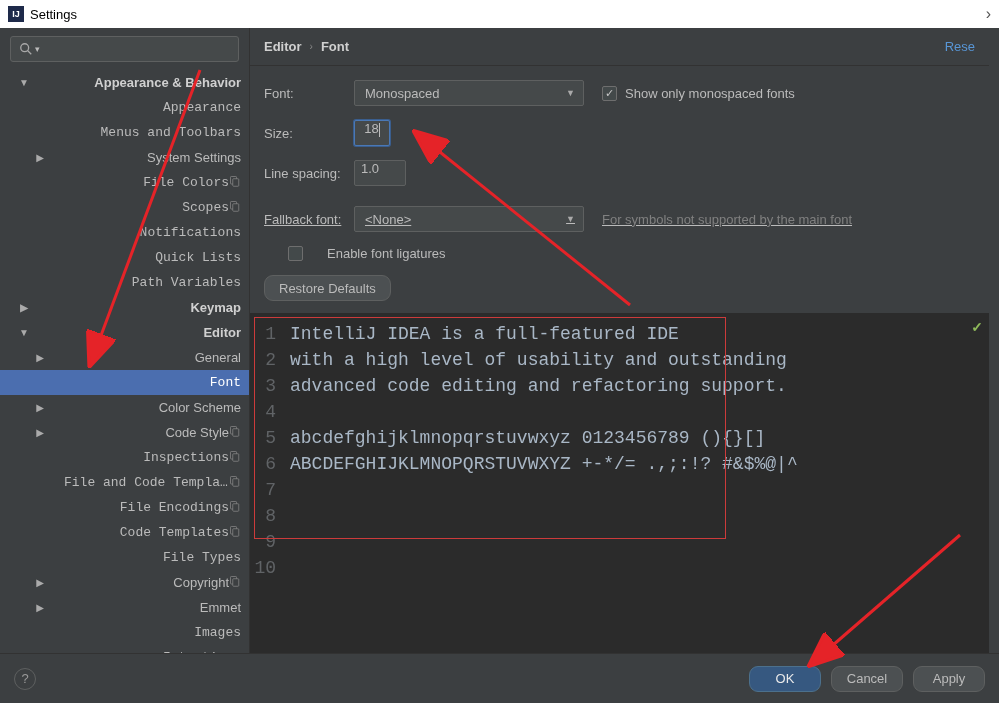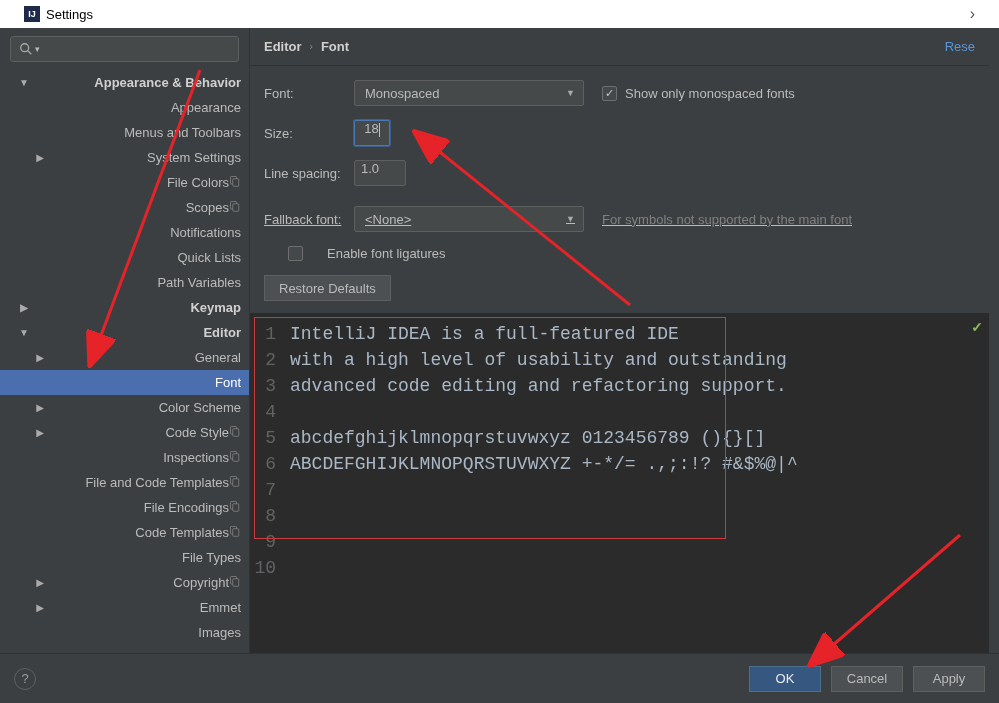--- a/index.html
+++ b/index.html
@@ -1,57 +1,57 @@
 <!DOCTYPE html>
 <html><head>
 <meta charset="utf-8">
 <style>
   * { box-sizing: border-box; margin: 0; padding: 0; }
   body { font-family: "Segoe UI", Arial, sans-serif; font-size: 13px; background: #3c3f41; color: #bbbbbb; width: 999px; height: 703px; overflow: hidden; position: relative; }
   
-  .titlebar { height: 28px; background: #fff; display: flex; align-items: center; padding: 0 24px; color: #000; }
+  .titlebar { height: 28px; background: #fff; display: flex; align-items: center; padding: 0 8px; color: #000; }
   .titlebar .logo { width: 16px; height: 16px; background: #1e2a4a; display: inline-flex; align-items: center; justify-content: center; color: #fff; font-size: 9px; font-weight: bold; margin-right: 6px; }
   .titlebar .spacer { flex: 1; }
   .titlebar .chev { font-size: 16px; color: #555; }
   
   .main { display: flex; height: 625px; }
   
   .sidebar { width: 250px; background: #3c3f41; border-right: 1px solid #323232; display: flex; flex-direction: column; }
   .searchbox { margin: 8px 10px; height: 26px; background: #45494a; border: 1px solid #5e6060; border-radius: 3px; display: flex; align-items: center; padding: 0 8px; }
   .searchbox svg { width: 14px; height: 14px; fill: #a9a9a9; }
   .tree { flex: 1; overflow: hidden; }
   .tree-row { display: flex; align-items: center; height: 25px; padding-right: 8px; cursor: pointer; }
   .tree-row.sel { background: #4b6eaf; color: #fff; }
   .tree-row .arrow { width: 12px; display: inline-block; text-align: center; font-size: 10px; color: #aaaaaa; }
   .tree-row.sel .arrow { color: #fff; }
   .tree-row .label { flex: 1; white-space: nowrap; overflow: hidden; text-overflow: ellipsis; text-align: right; }
   .tree-row .cfg svg { width: 12px; height: 12px; fill: #888; }
   .lvl0 { padding-left: 18px; font-weight: bold; color: #d0d0d0; }
   .lvl1 { padding-left: 34px; }
-  .lvl2 { padding-left: 52px; }
+  .lvl2 { padding-left: 52px; font-family: Liberation Mono, monospace; }
   
   .content { flex: 1; background: #3c3f41; position: relative; display: flex; flex-direction: column; }
   .crumbs { height: 38px; display: flex; align-items: center; padding: 0 14px; color: #bbbbbb; border-bottom: 1px solid #323232; }
   .crumbs b { font-weight: bold; color: #d0d0d0; }
   .crumbs .sep { margin: 0 8px; color: #888; font-size: 10px; }
   .crumbs .spacer { flex: 1; }
   .crumbs .reset { color: #5896d6; cursor: pointer; padding-left: 8px; }
   
   .form { padding: 14px 14px 8px 14px; }
   .frow { display: flex; align-items: center; margin-bottom: 14px; }
   .frow .lbl { width: 90px; }
   .dropdown { display: flex; align-items: center; justify-content: space-between; height: 26px; background: #45494a; border: 1px solid #5e6060; border-radius: 2px; padding: 0 8px 0 10px; }
   .dropdown .dd-arrow { font-size: 9px; color: #aaa; }
   .txtinput { height: 26px; background: #45494a; border: 1px solid #5e6060; border-radius: 2px; padding: 0 6px; color: #bbbbbb; }
   .txtinput.focused { border: 1px solid #4a78b5; box-shadow: 0 0 0 1px #3a5e8e; }
   .chk { width: 15px; height: 15px; border: 1px solid #6e6e6e; border-radius: 2px; background: #43494a; display: inline-flex; align-items: center; justify-content: center; margin-right: 8px; color: #c7c7c7; font-size: 11px; }
   .chk.checked::after { content: "✓"; }
   .hint { color: #808080; }
   
-  .btn { height: 26px; padding: 0 14px; background: #4c5052; border: 1px solid #5e6060; border-radius: 0; color: #bbbbbb; display: inline-flex; align-items: center; cursor: pointer; }
+  .btn { height: 26px; padding: 0 14px; background: #4c5052; border: 1px solid #5e6060; border-radius: 9px; color: #bbbbbb; display: inline-flex; align-items: center; cursor: pointer; }
   
   .preview { flex: 1; background: #2b2b2b; margin: 0; position: relative; overflow: hidden; }
   .preview-inner { padding: 8px 0 8px 0; font-family: "Courier New", monospace; font-size: 18px; line-height: 26px; }
   .pline { display: flex; }
   .pline .gutter { width: 40px; text-align: right; padding-right: 14px; color: #606366; user-select: none; }
   .pline .code { color: #a9b7c6; white-space: pre; }
   .preview .redbox { position: absolute; border: 1px solid #cc3b3b; pointer-events: none; }
   .preview .warn { position: absolute; top: 6px; right: 6px; color: #8fba5a; font-size: 14px; font-weight: bold; }
   
   .scrollbar-stub { width: 10px; background: #3c3f41; }

